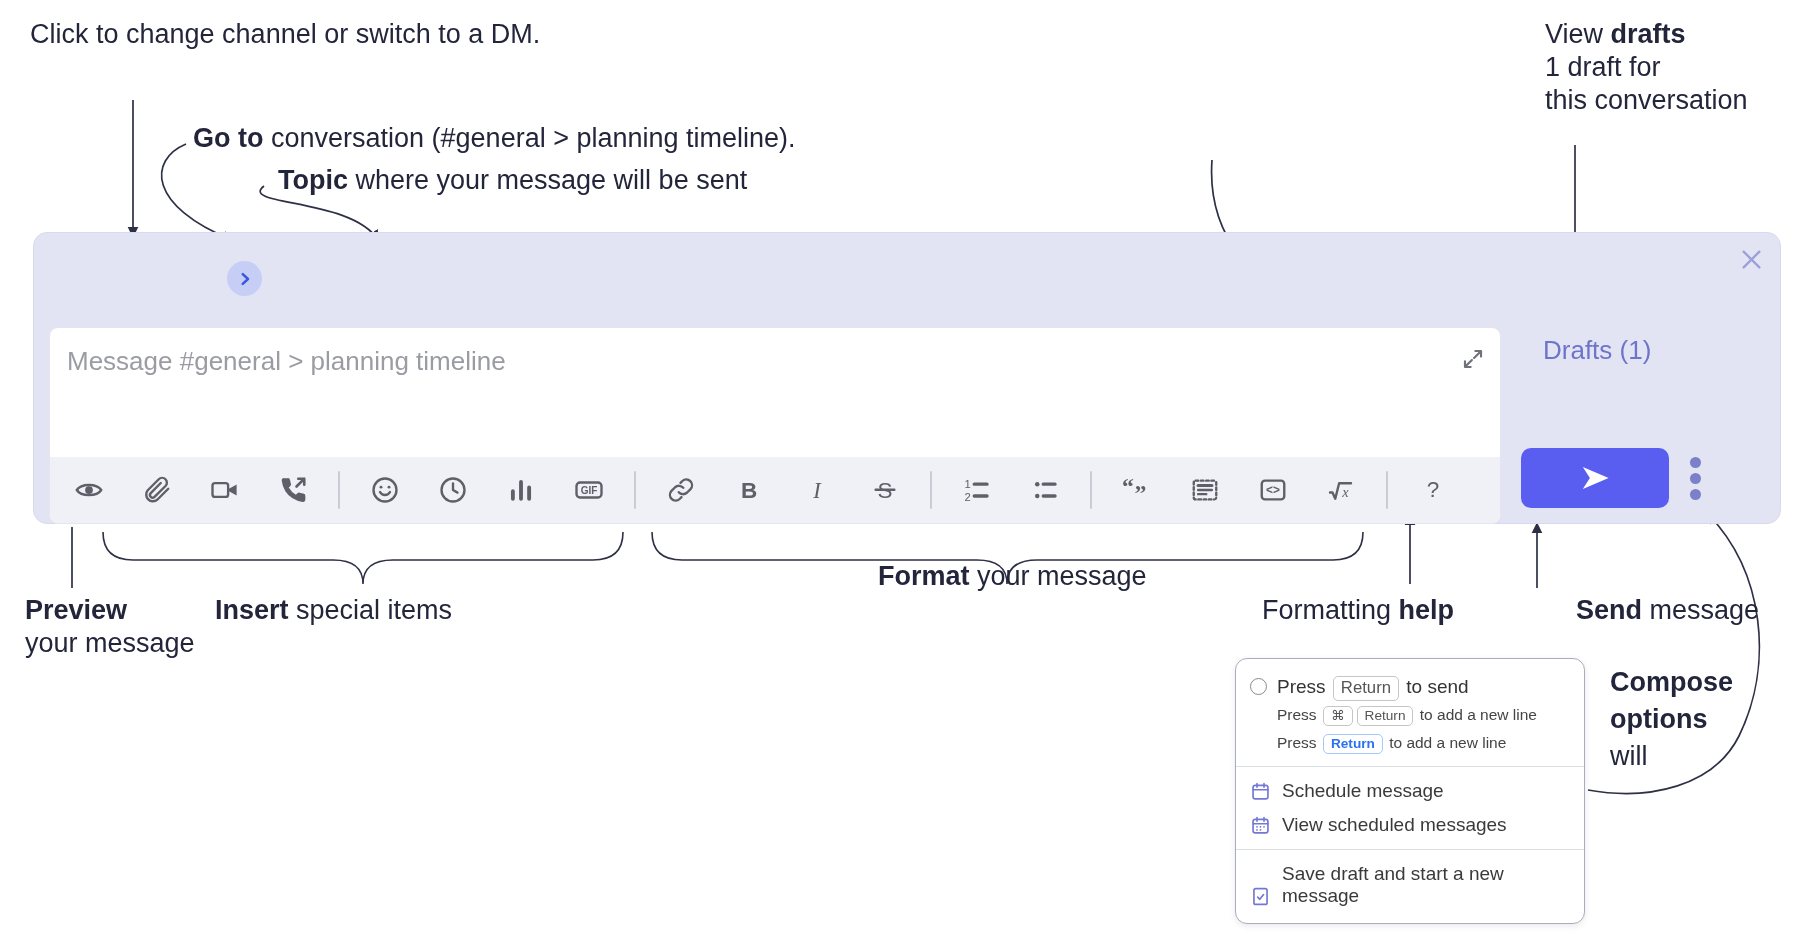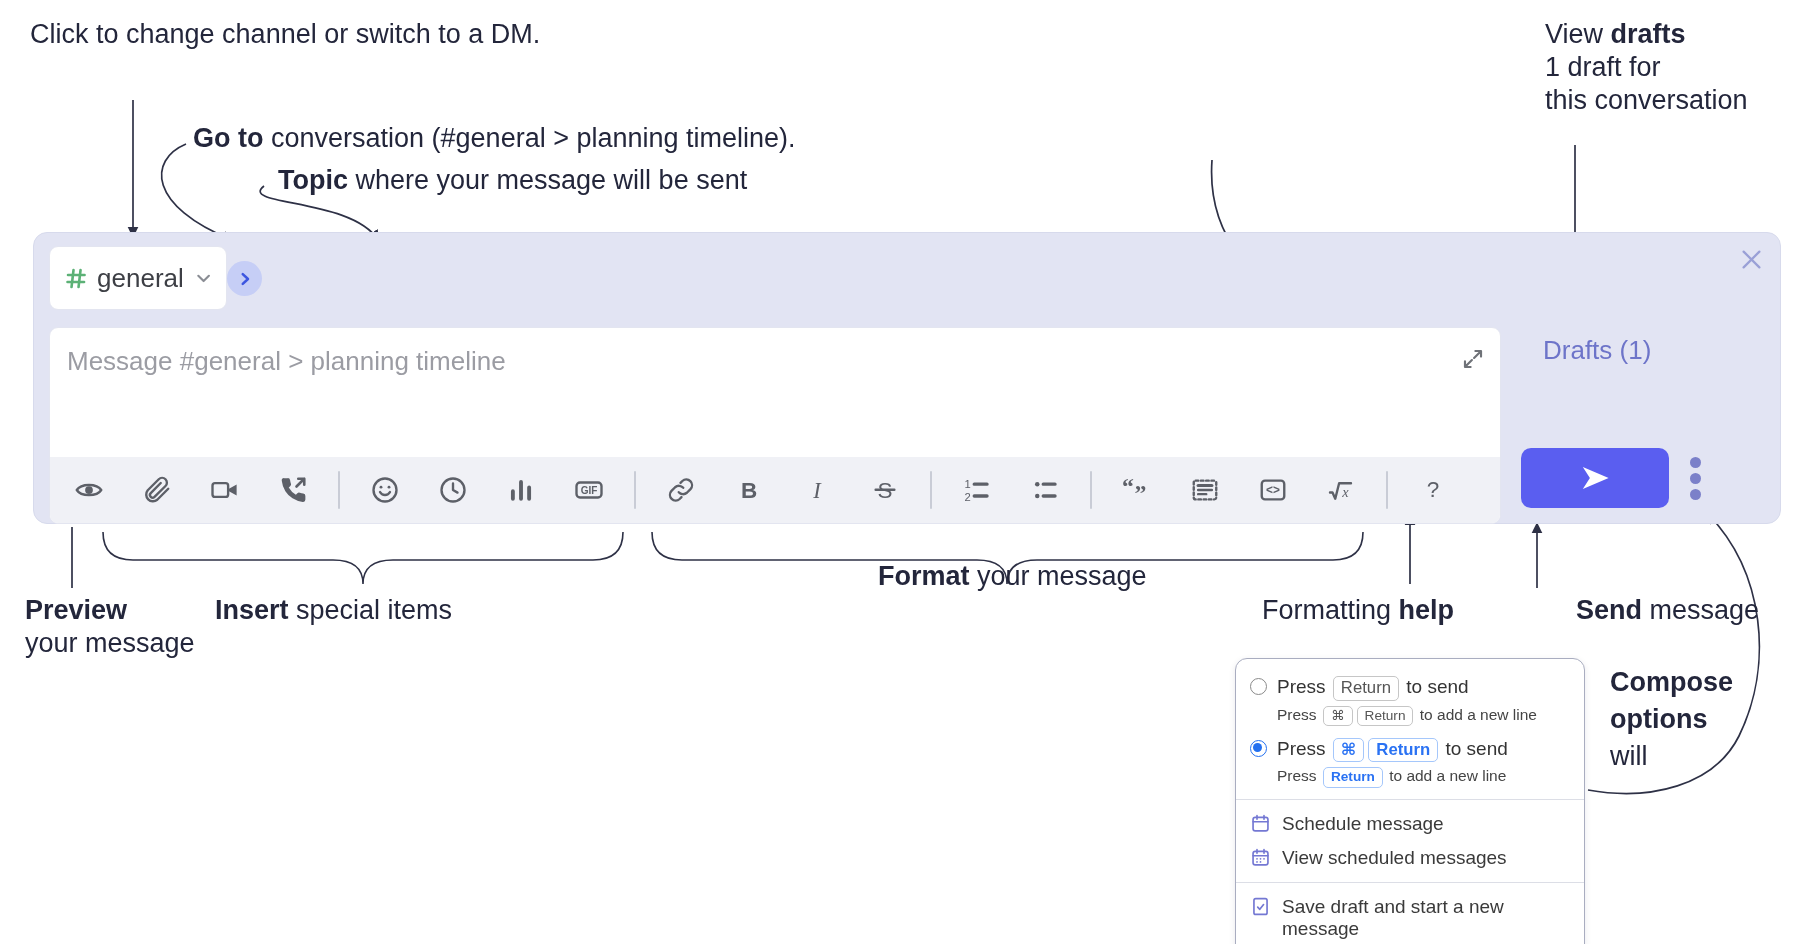--- a/index.html
+++ b/index.html
@@ -40,21 +40,21 @@
   .opt-row{display:flex;align-items:flex-start;gap:10px;padding:5px 14px 2px 14px;cursor:pointer;}
   .radio{width:17px;height:17px;border:1.7px solid #8a8a8a;border-radius:50%;box-sizing:border-box;flex:none;margin-top:4px;position:relative;}
   .radio.checked{border-color:#2370f0;}
   .radio.checked::after{content:"";position:absolute;left:2.4px;top:2.4px;width:9px;height:9px;border-radius:50%;background:#2370f0;}
   .opt-main{font-size:19px;color:#333;line-height:26px;}
   .opt-sub{font-size:15.5px;color:#444;line-height:24px;padding:0 14px 4px 41px;cursor:pointer;}
   .kbd{display:inline-block;border:1.3px solid #c6c6c6;border-radius:5px;background:#fff;color:#555;
        padding:0 7px;margin:0 2px;font-size:0.88em;line-height:1.35;}
   .kbd.accent{border-color:#a5c7fb;color:#2a72f3;font-weight:700;}
   .menu-divider{height:1px;background:#dcdee6;margin:7px 0;}
-  .menu-item{display:flex;align-items:flex-start;gap:11px;padding:6px 14px;font-size:19px;color:#3a3a3a;cursor:pointer;}
+  .menu-item{display:flex;align-items:flex-end;gap:11px;padding:6px 14px;font-size:19px;color:#3a3a3a;cursor:pointer;}
   .menu-item svg{flex:none;color:#7478d3;}
 </style>
 </head>
 <body>
 
 <div class="stage">
 
   <svg class="overlay">
     <defs>
       <marker id="arr" viewBox="0 0 10 10" refX="8.5" refY="5" markerWidth="6.5" markerHeight="6.5" orient="auto-start-reverse">
@@ -108,29 +108,20 @@
     <span class="b">Send</span><span> message</span>
   </div>
   <div class="ann" style="left:1610px;top:664px;line-height:37px;">
     <div class="b">Compose</div>
     <div class="b">options</div>
     <div>will</div>
   </div>
 
   <div class="compose">
 
-    <div class="chip">
-      <svg width="25" height="25" viewBox="0 0 24 24" fill="none" stroke="#5cb176" stroke-width="2.6" stroke-linecap="round">
-        <path d="M9.5 3.5 L7.5 20.5 M16.5 3.5 L14.5 20.5 M4 8.5 H20.5 M3.5 15.5 H20"></path>
-      </svg>
-      <span class="cname">general</span>
-      <svg width="22" height="22" viewBox="0 0 24 24" fill="none" stroke="#8a8d94" stroke-width="2.4" stroke-linecap="round" stroke-linejoin="round">
-        <path d="M6 9.5 L12 15.5 L18 9.5"></path>
-      </svg>
-    </div>
 
     <div class="gobtn">
       <svg width="18" height="18" viewBox="0 0 24 24" fill="none" stroke="#3d56e0" stroke-width="3.4" stroke-linecap="round" stroke-linejoin="round">
         <path d="M9 5.5 L16 12 L9 18.5"></path>
       </svg>
     </div>
 
 
     <div class="boxclose">
       <svg width="27" height="27" viewBox="0 0 24 24" fill="none" stroke="#9aa0d6" stroke-width="2" stroke-linecap="round">
@@ -282,24 +273,20 @@
         <i></i>
     </div>
   </div>
 
   <div class="menu" id="options-menu">
       <div class="opt-row">
         <span class="radio"></span>
         <div class="opt-main"><span class="t">Press </span><span class="kbd">Return</span><span class="t"> to send</span></div>
       </div>
       <div class="opt-sub"><span class="t">Press </span><span class="kbd">⌘</span><span class="kbd">Return</span><span class="t"> to add a new line</span></div>
-      <div class="opt-row">
-        <span class="radio checked"></span>
-        <div class="opt-main"><span class="t">Press </span><span class="kbd accent">⌘</span><span class="kbd accent">Return</span><span class="t"> to send</span></div>
-      </div>
       <div class="opt-sub"><span class="t">Press </span><span class="kbd accent">Return</span><span class="t"> to add a new line</span></div>
       <div class="menu-divider"></div>
       <div class="menu-item">
         <svg width="21" height="21" viewBox="0 0 24 24" fill="none" stroke="currentColor" stroke-width="1.9" stroke-linecap="round" stroke-linejoin="round">
           <rect x="3.5" y="5" width="17" height="15.5" rx="2.5"></rect>
           <path d="M8 3 V7 M16 3 V7 M3.5 10 H20.5"></path>
         </svg>
         <span>Schedule message</span>
       </div>
       <div class="menu-item">

